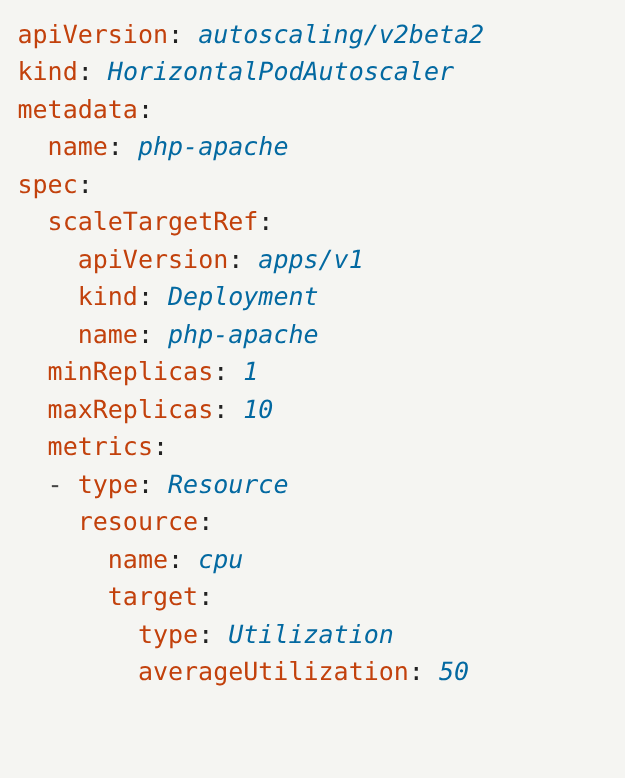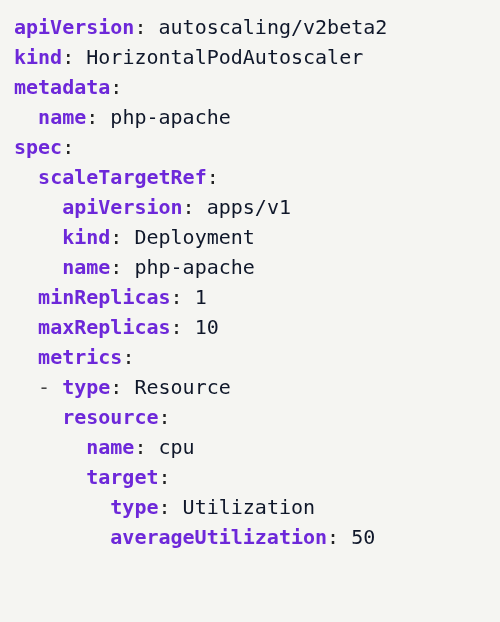--- a/index.html
+++ b/index.html
@@ -7,21 +7,21 @@
       background: #f5f5f2;
       font-family: "SF Mono", "Menlo", "Monaco", "Consolas", monospace;
       font-size: 20px;
       line-height: 1.5;
       padding: 12px 14px;
       color: #333;
       width: 500px;
       font-weight: 500;
     }
     .line { white-space: pre; }
-    .key { color: #6d28d9; font-weight: 700; }
+    .key { color: #c2410c; font-weight: 400; }
     .punct { color: #222; }
-    .val { color: #0f172a; }
+    .val { color: #0369a1; font-style: italic; }
     .dash { color: #444; }
   </style>
 </head>
 <body>
 
 <pre><div class="line"><span class="key">apiVersion</span><span class="punct">:</span> <span class="val">autoscaling/v2beta2</span></div><div class="line"><span class="key">kind</span><span class="punct">:</span> <span class="val">HorizontalPodAutoscaler</span></div><div class="line"><span class="key">metadata</span><span class="punct">:</span></div><div class="line">  <span class="key">name</span><span class="punct">:</span> <span class="val">php-apache</span></div><div class="line"><span class="key">spec</span><span class="punct">:</span></div><div class="line">  <span class="key">scaleTargetRef</span><span class="punct">:</span></div><div class="line">    <span class="key">apiVersion</span><span class="punct">:</span> <span class="val">apps/v1</span></div><div class="line">    <span class="key">kind</span><span class="punct">:</span> <span class="val">Deployment</span></div><div class="line">    <span class="key">name</span><span class="punct">:</span> <span class="val">php-apache</span></div><div class="line">  <span class="key">minReplicas</span><span class="punct">:</span> <span class="val">1</span></div><div class="line">  <span class="key">maxReplicas</span><span class="punct">:</span> <span class="val">10</span></div><div class="line">  <span class="key">metrics</span><span class="punct">:</span></div><div class="line">  <span class="dash">-</span> <span class="key">type</span><span class="punct">:</span> <span class="val">Resource</span></div><div class="line">    <span class="key">resource</span><span class="punct">:</span></div><div class="line">      <span class="key">name</span><span class="punct">:</span> <span class="val">cpu</span></div><div class="line">      <span class="key">target</span><span class="punct">:</span></div><div class="line">        <span class="key">type</span><span class="punct">:</span> <span class="val">Utilization</span></div><div class="line">        <span class="key">averageUtilization</span><span class="punct">:</span> <span class="val">50</span></div></pre>
 
 </body></html>

